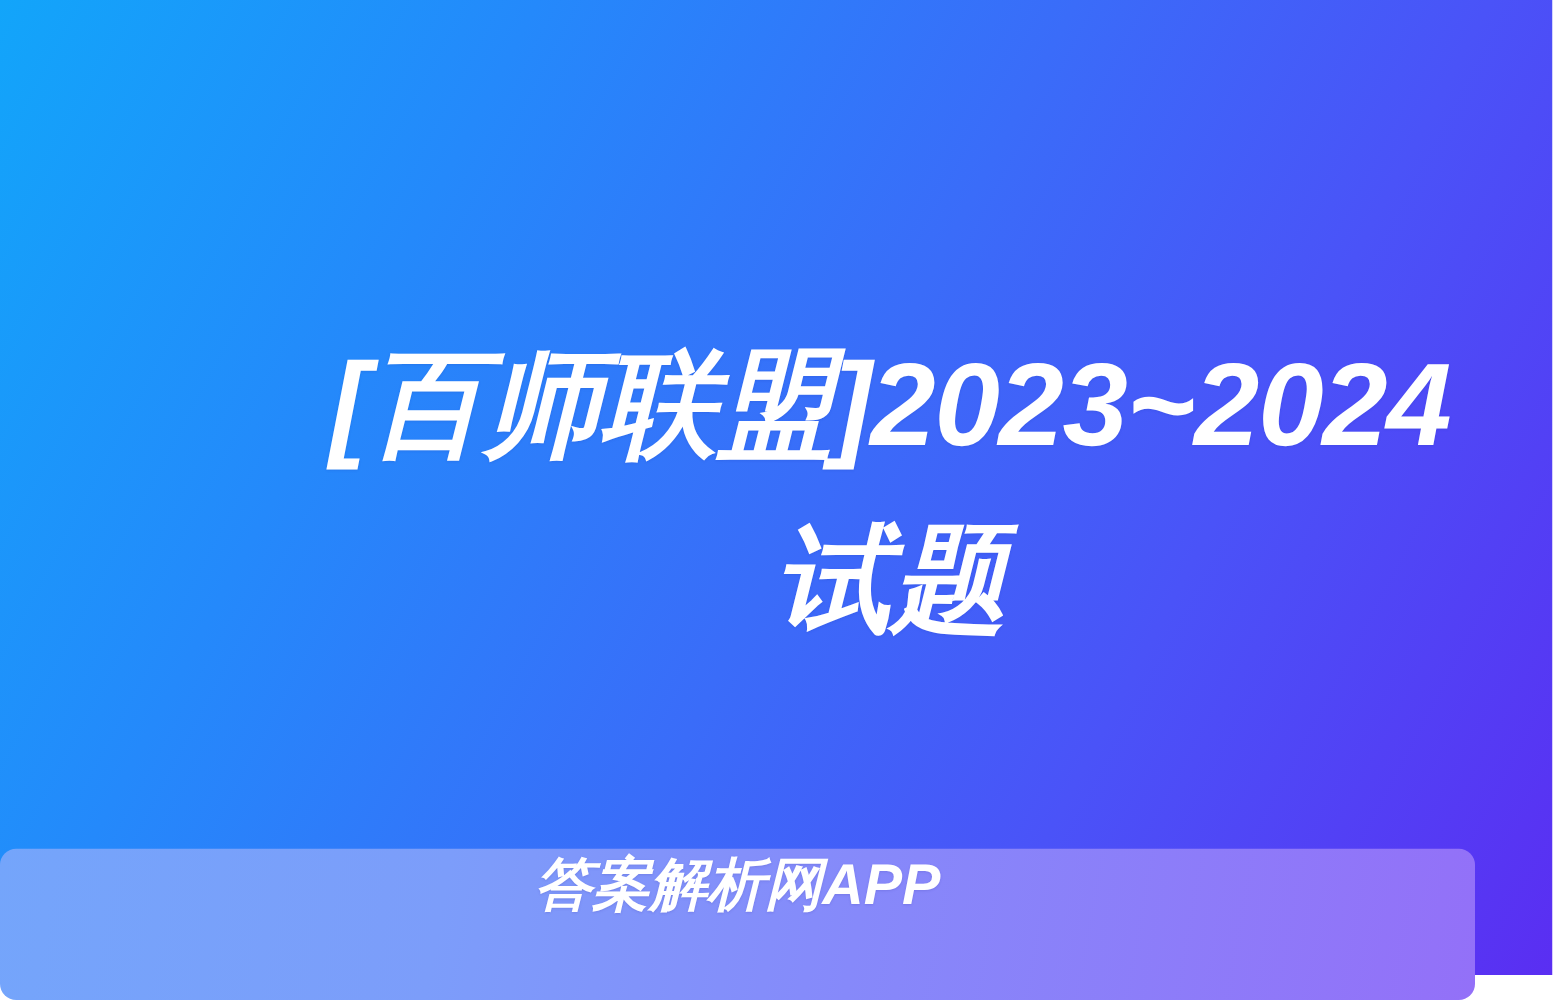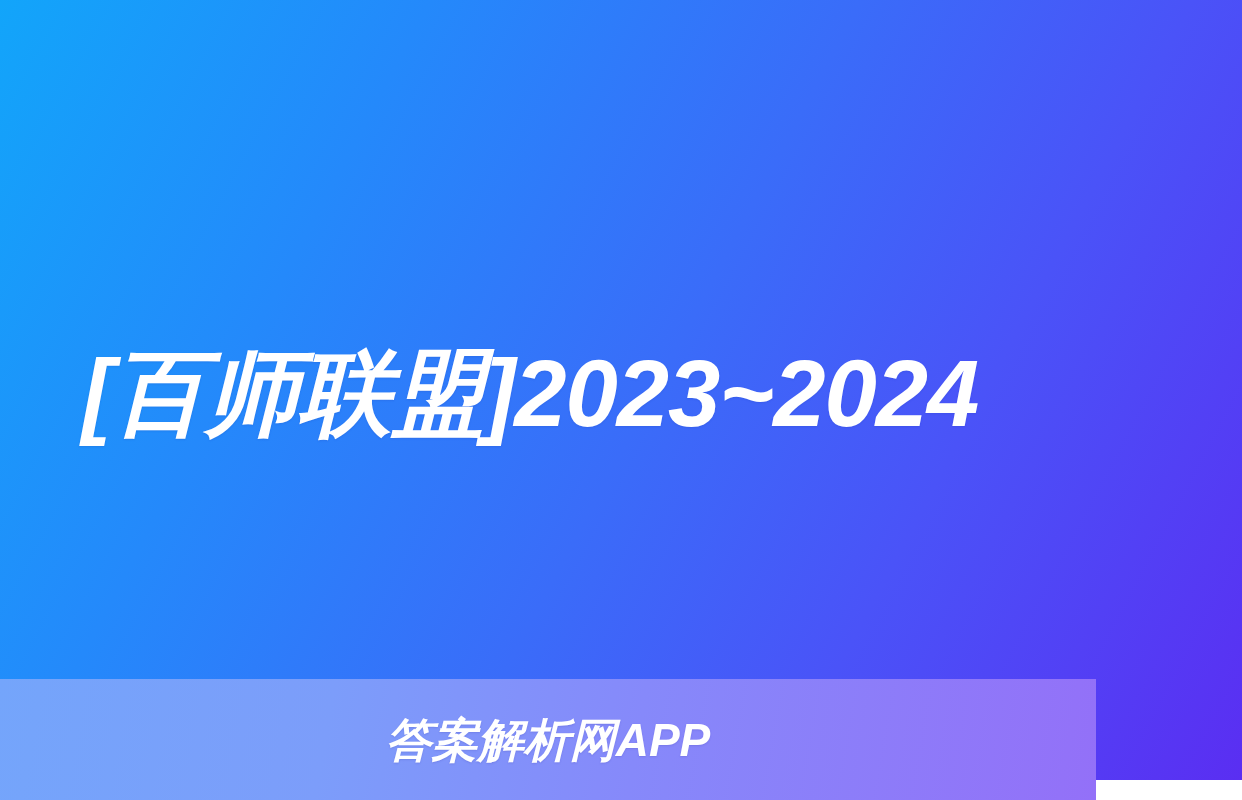--- a/index.html
+++ b/index.html
@@ -24,21 +24,21 @@
     width: 1242px;
     height: 780px;
     background: linear-gradient(118deg,
                 #12A5FA 0%,
                 #2489FB 26%,
                 #3A6CF9 52%,
                 #4A53F8 72%,
                 #5A2EF2 100%);
     display: flex;
     align-items: center;
-    justify-content: flex-start;
+    justify-content: flex-end;
   }
 
   .title-block {
     width: 1060px;
     text-align: center;
     padding-top: 8px;
   }
 
   .title-line {
     display: block;
@@ -50,30 +50,30 @@
     letter-spacing: -1px;
     white-space: nowrap;
     text-shadow: 0 1px 2px rgba(30, 60, 180, 0.18);
   }
 
   
   .footer-band {
     position: absolute;
     left: 0;
     top: 679px;
-    width: 1096px;
+    width: 1180px;
     height: 121px;
     background: linear-gradient(100deg,
                 #74A5FB 0%,
                 #7C9DFA 30%,
                 #8689FA 58%,
                 #9370F8 100%);
     display: flex;
-    align-items: center;
     justify-content: center;
+    border-radius: 13px;
   }
 
   .footer-text {
     color: #ffffff;
     font-weight: 700;
     font-style: italic;
     font-size: 46px;
     line-height: 56px;
     letter-spacing: 0px;
     white-space: nowrap;
@@ -81,20 +81,21 @@
   }
 </style>
 </head>
 <body>
 
 <div id="screenshot">
 
   <div class="hero">
     <div class="title-block">
       <span class="title-line">[百师联盟]2023~2024</span>
+      <span class="title-line">试题</span>
     </div>
   </div>
 
   <div class="footer-band">
     <span class="footer-text">答案解析网APP</span>
   </div>
 
 </div>
 
 </body></html>

